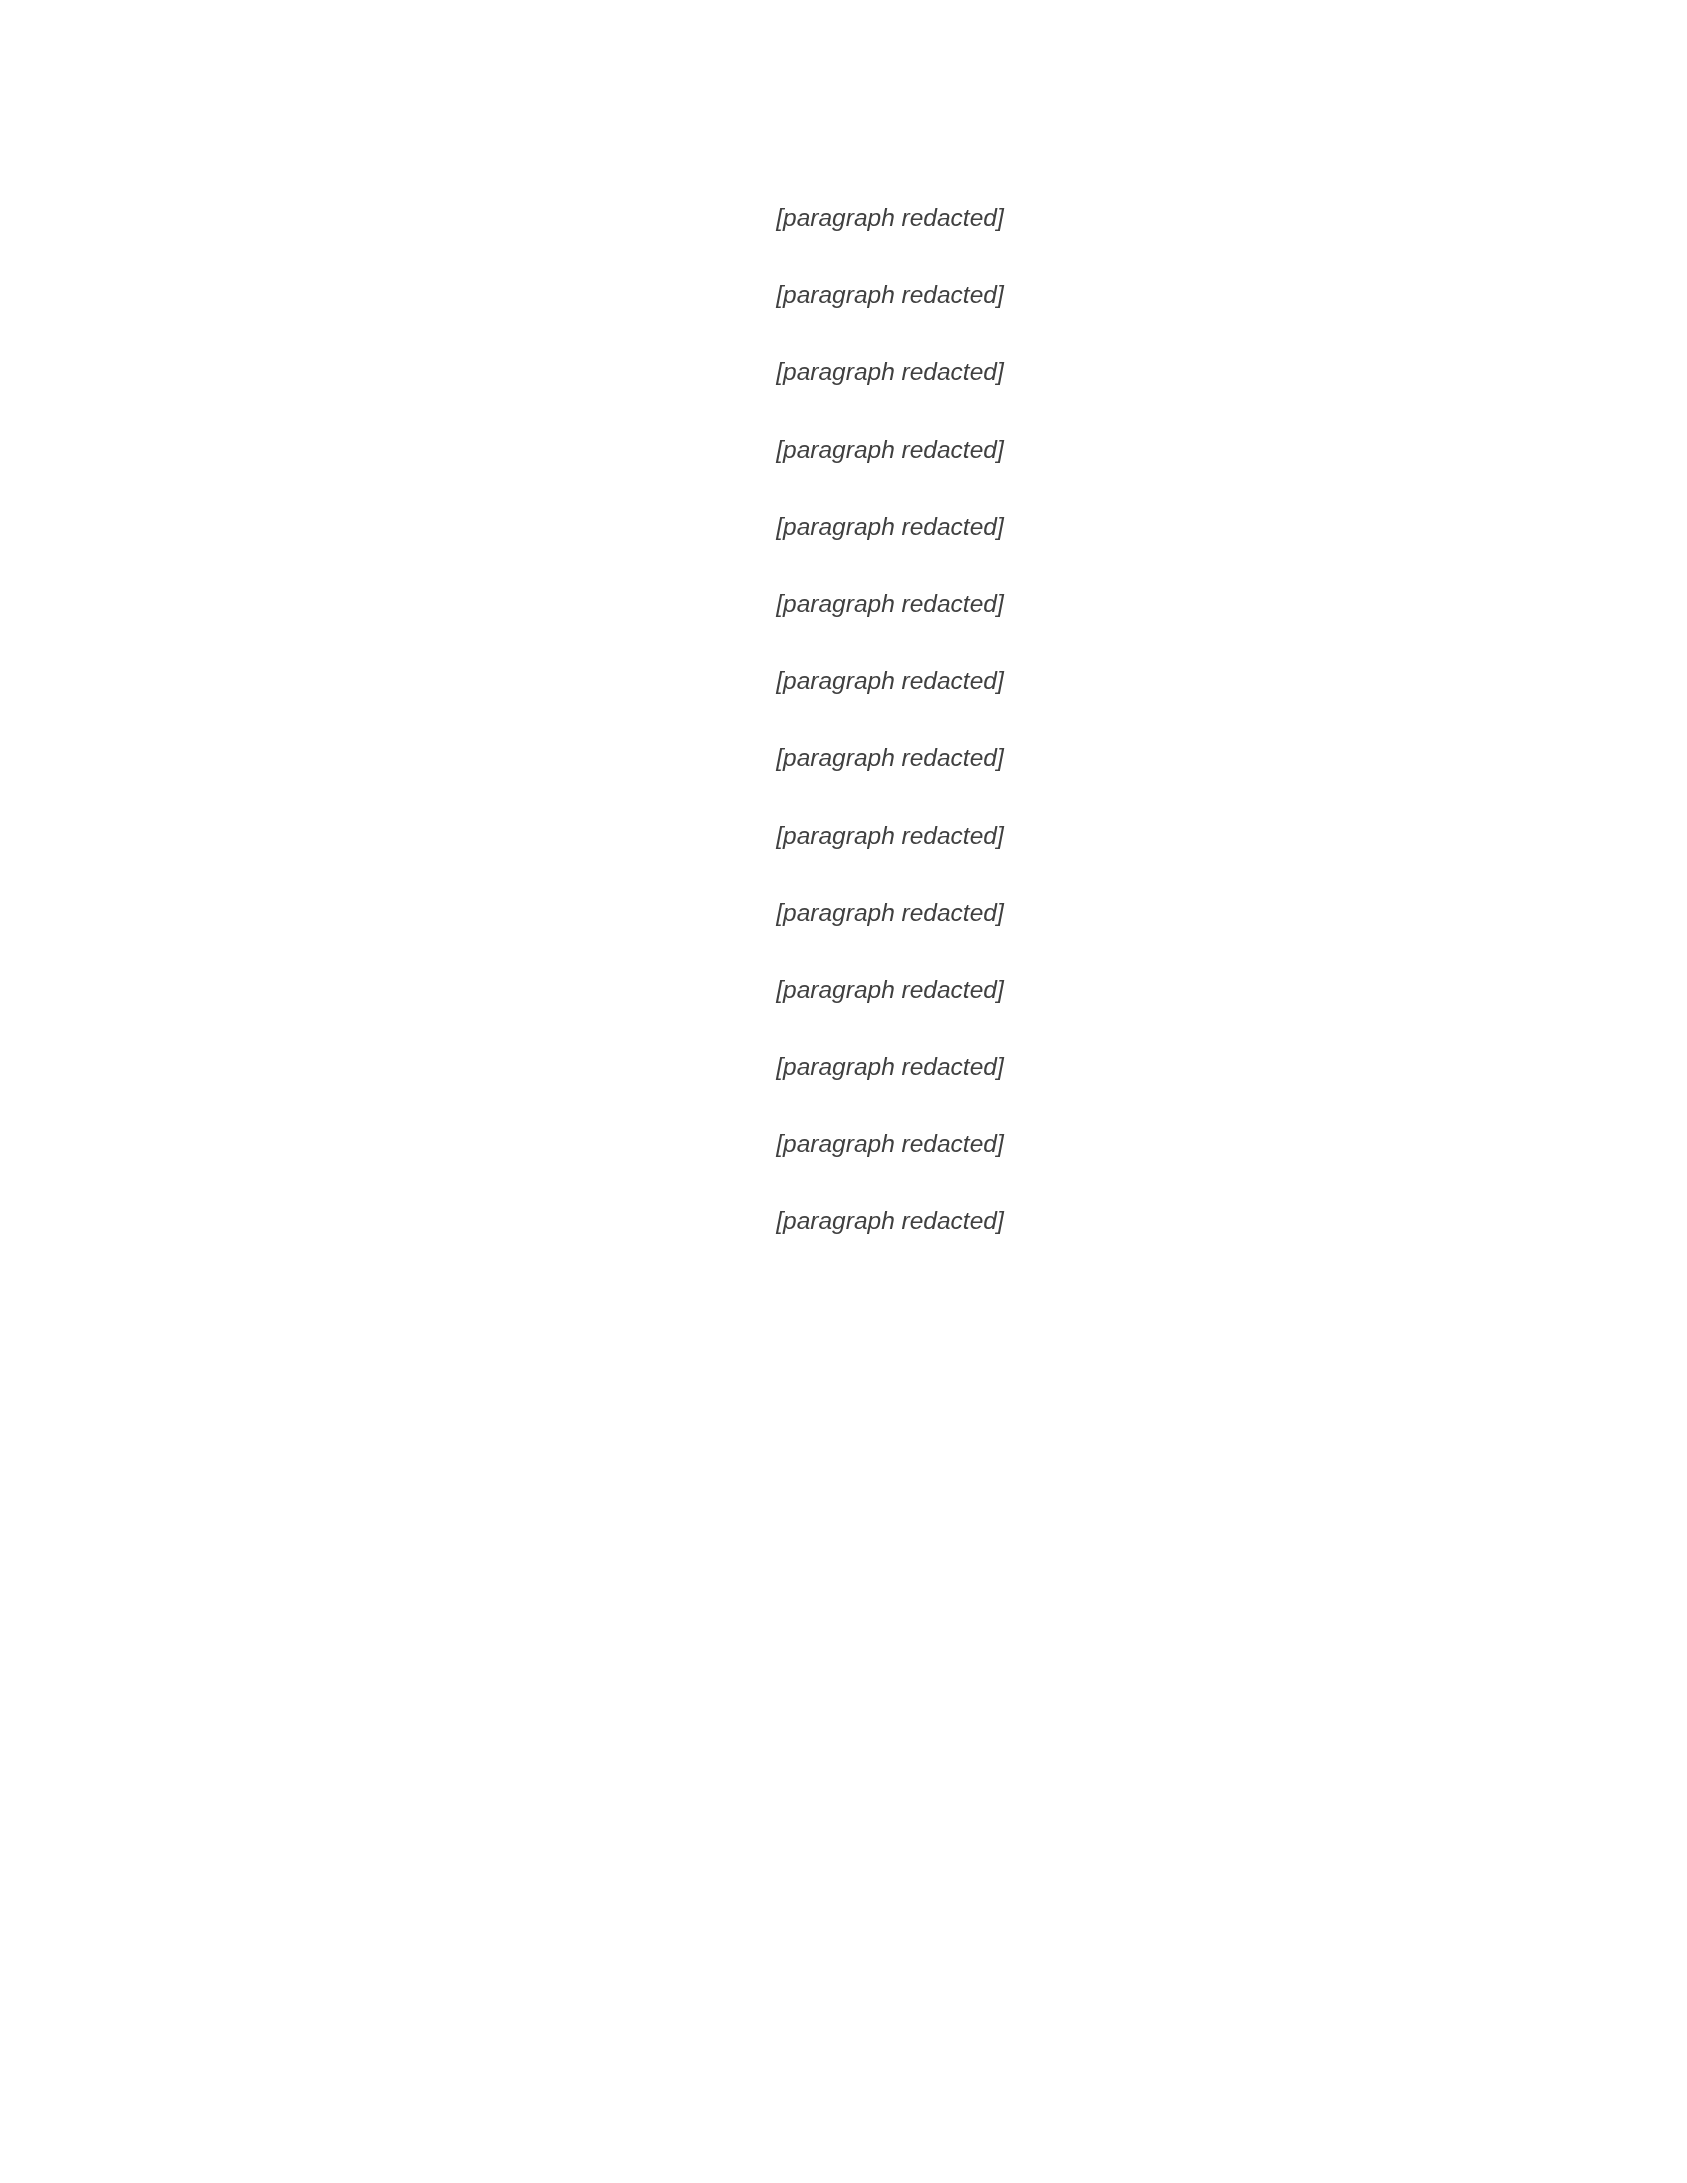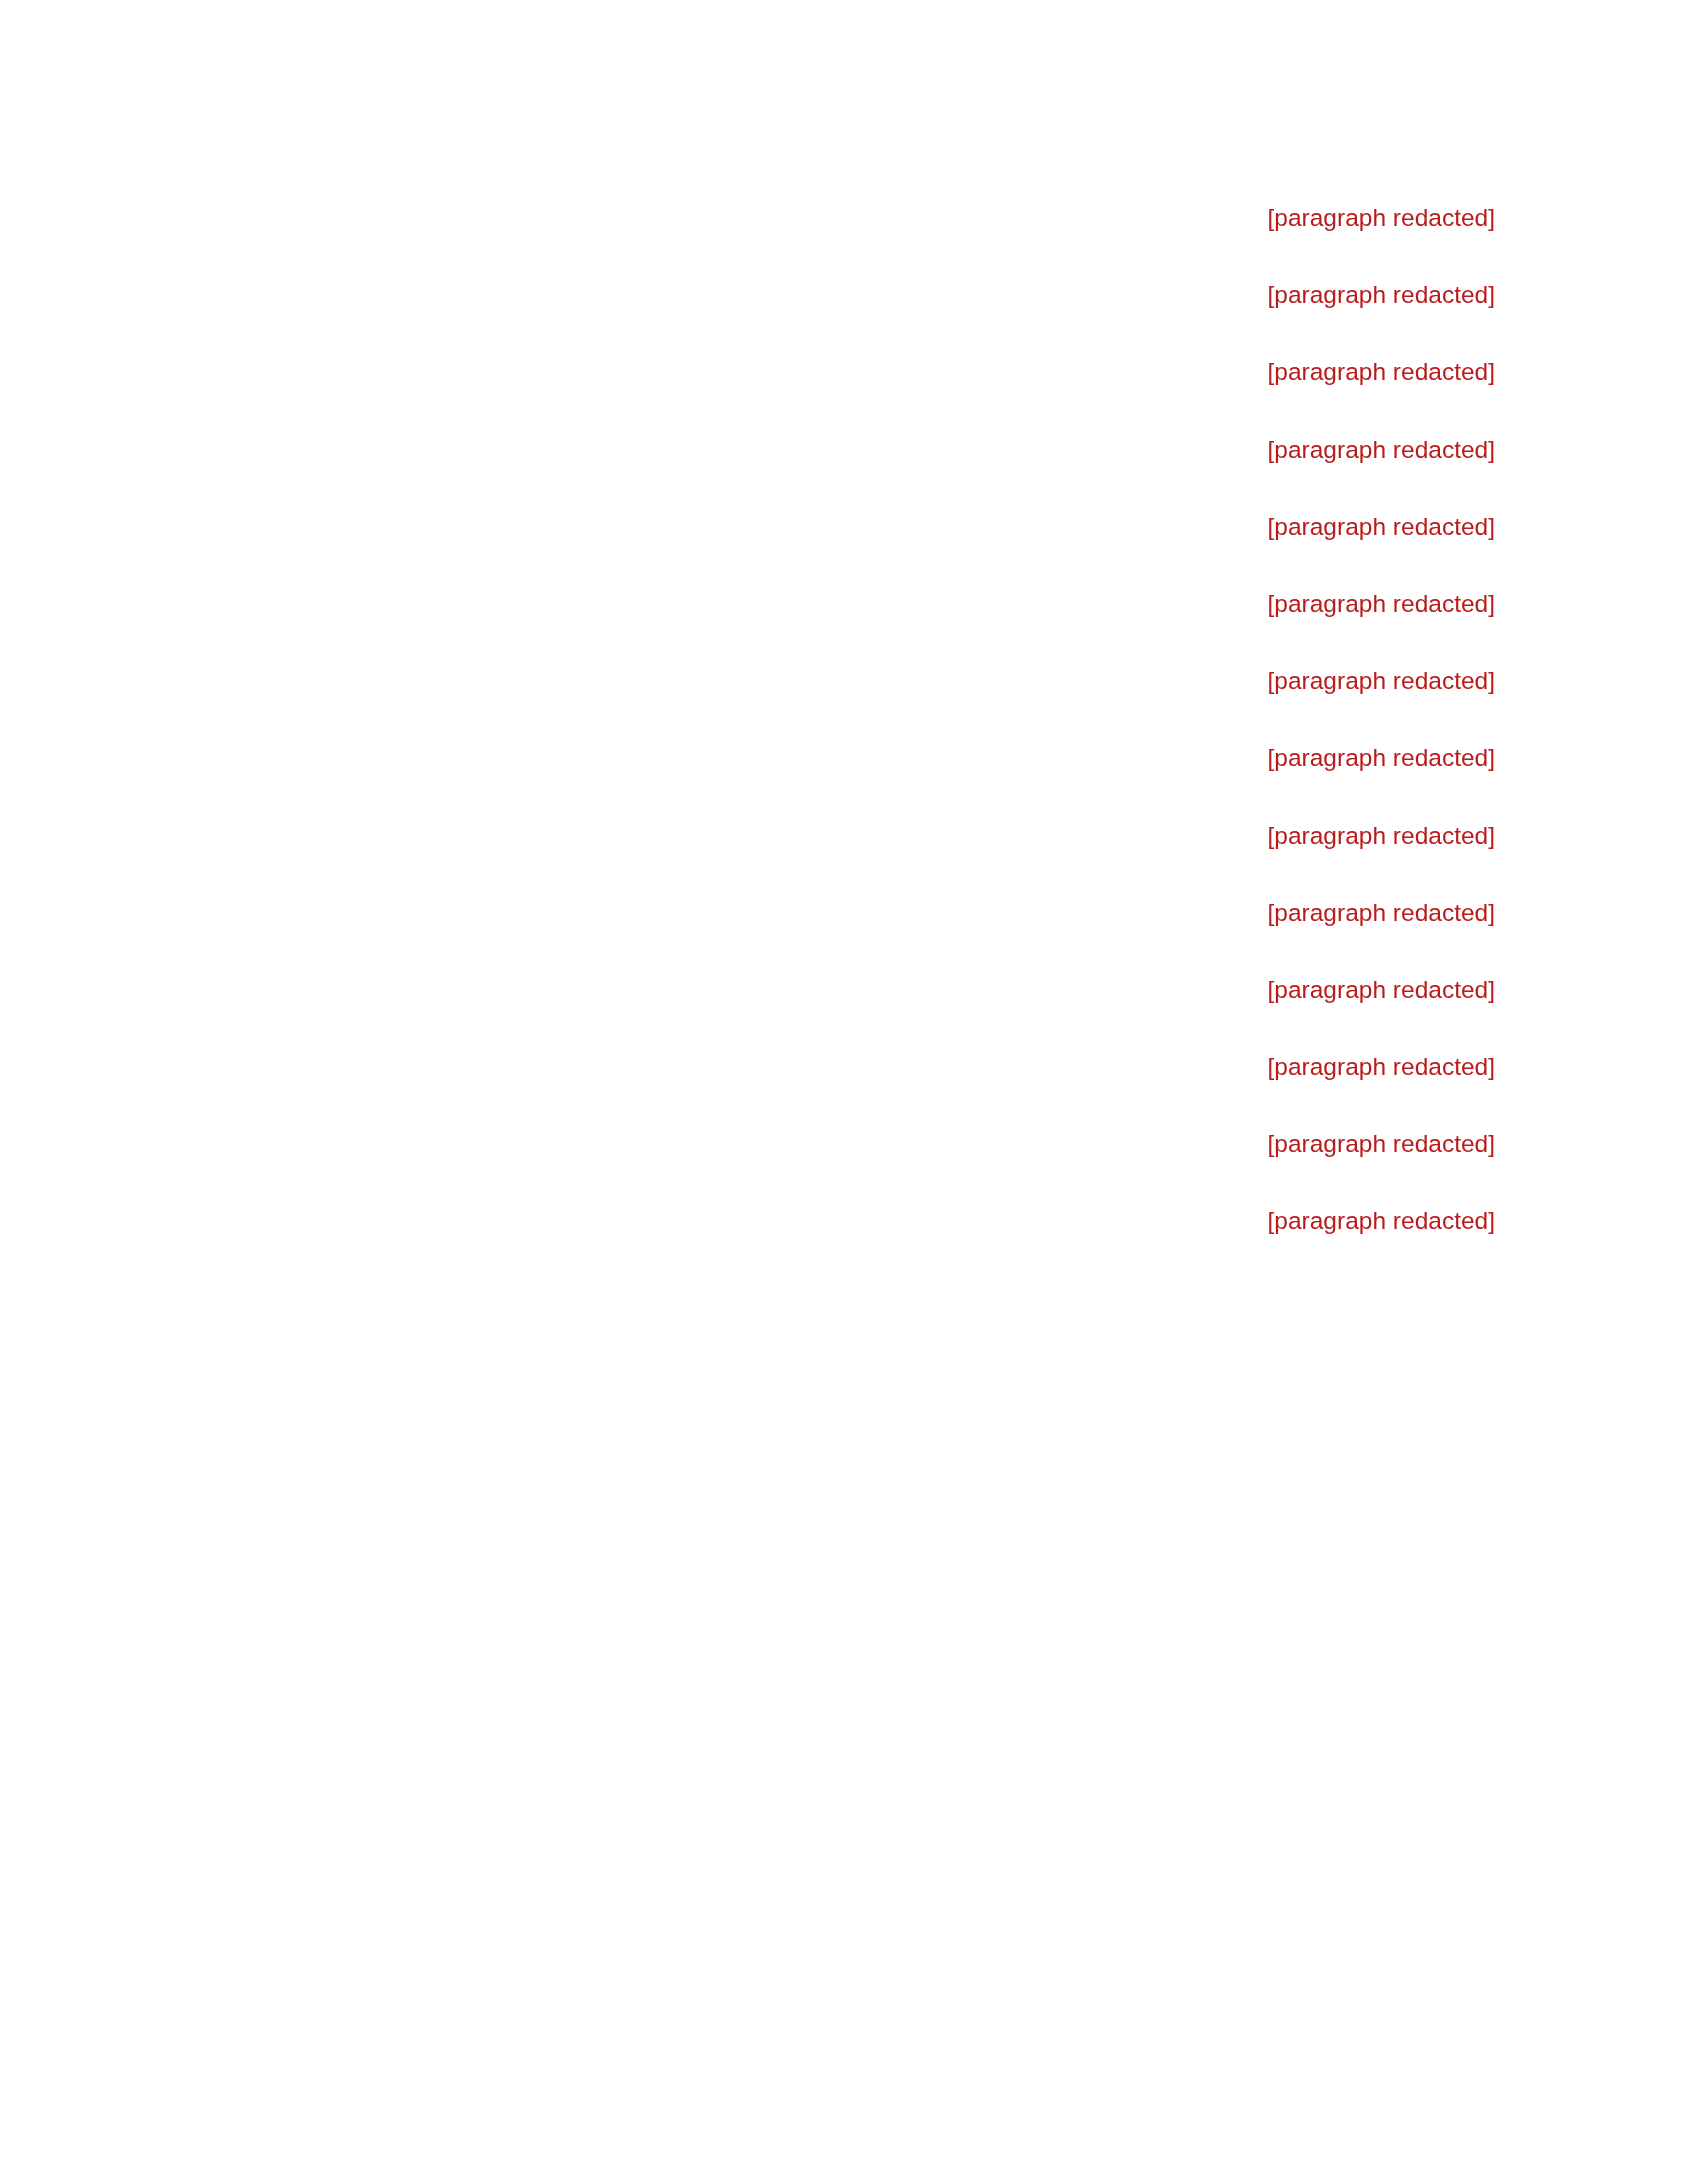--- a/index.html
+++ b/index.html
@@ -16,22 +16,23 @@
   }
   .paragraph {
     font-size: 24.5px;
     line-height: 1.6;
     color: #111111;
     text-align: justify;
     text-indent: 93px;
     margin: 0 0 38px 0;
   }
   .redacted {
-    color: #b91c1c;
-    text-align: right;
+    color: #404040;
+    font-style: italic;
+    text-align: center;
   }
 </style>
 </head>
 <body>
 
 <div class="page">
   <div id="paragraph-container">
       <p class="paragraph redacted">[paragraph redacted]</p>
       <p class="paragraph redacted">[paragraph redacted]</p>
       <p class="paragraph redacted">[paragraph redacted]</p>

